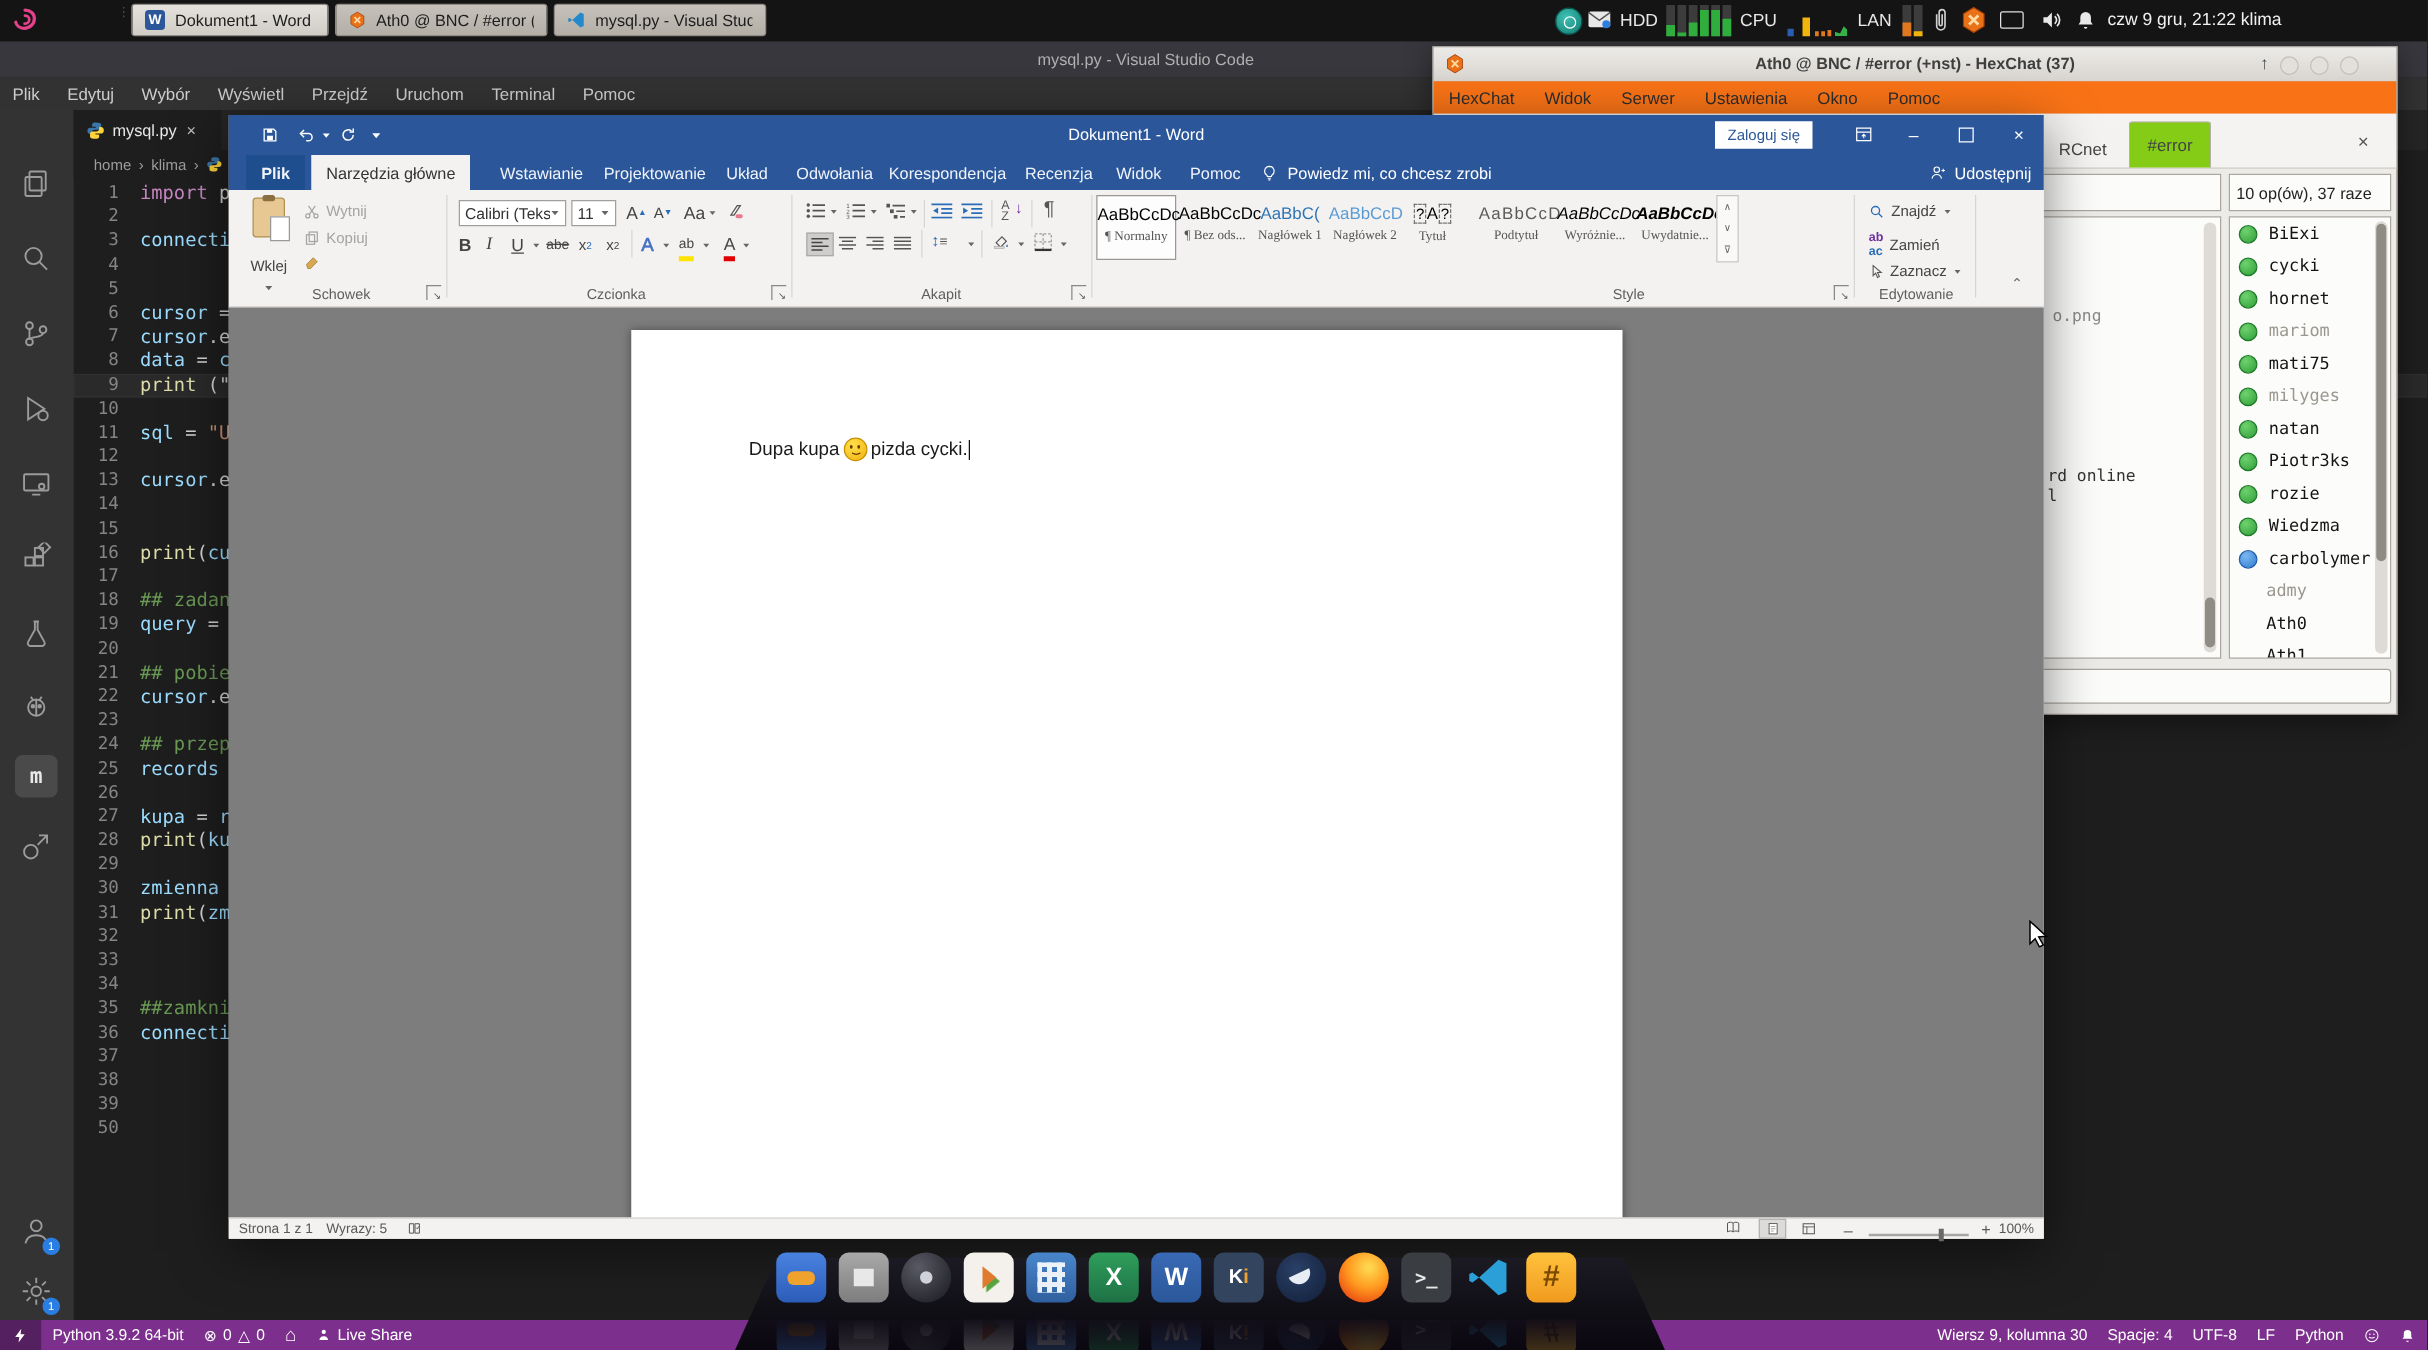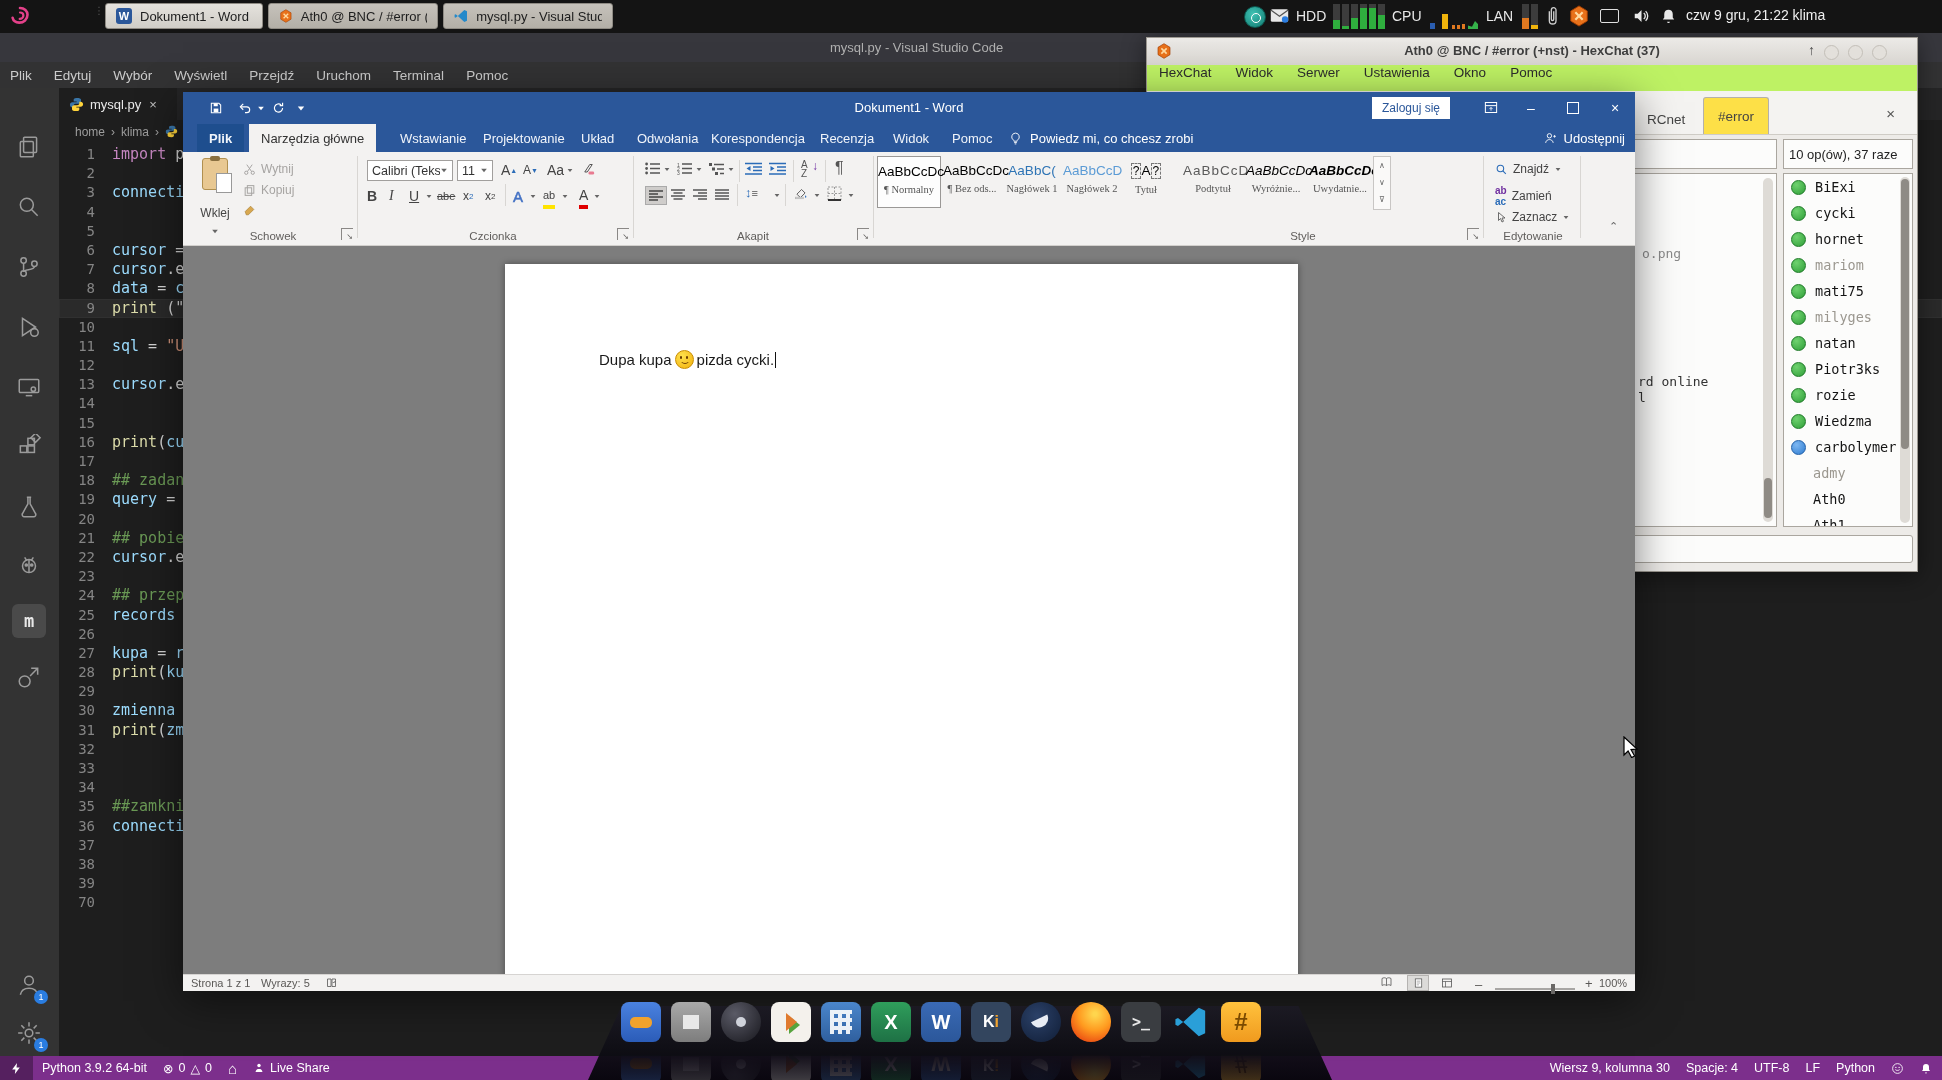--- a/index.html
+++ b/index.html
@@ -49,25 +49,25 @@
   #remote-block{position:absolute;left:0;top:0;width:33px;height:24px;background:#55205f;display:flex;align-items:center;justify-content:center;}
   #st-left{position:absolute;left:42px;top:0;height:24px;display:flex;gap:16px;align-items:center;}
   #st-right{position:absolute;right:10px;top:0;height:24px;display:flex;gap:16px;align-items:center;}
 
   
   #hexchat{position:absolute;left:1146px;top:37px;width:772px;height:535px;background:#edebe8;border:1px solid #9c9891;
            box-sizing:border-box;z-index:5;box-shadow:0 4px 22px rgba(0,0,0,.45);}
   #hx-title{position:absolute;left:0;top:0;width:100%;height:27px;background:linear-gradient(#eceae7,#d8d5d0);border-bottom:1px solid #bab6b0;}
   #hx-title .t{position:absolute;left:0;right:0;top:5px;text-align:center;font-weight:bold;color:#3f3f3f;font-size:13px;}
   .hx-circ{position:absolute;top:7px;width:13px;height:13px;border-radius:50%;background:#e3e0db;border:1px solid #c3bfb8;}
-  #hx-menu{position:absolute;left:0;top:27px;width:100%;height:26px;background:#bef264;display:flex;gap:24px;padding-left:12px;box-sizing:border-box;}
+  #hx-menu{position:absolute;left:0;top:27px;width:100%;height:26px;background:#f97316;display:flex;align-items:center;gap:24px;padding-left:12px;box-sizing:border-box;}
   #hx-menu span{color:#2d2d2d;font-size:13.5px;}
   #hx-tabs{position:absolute;left:0;top:53px;width:100%;height:43px;background:#f4f3f1;border-bottom:1px solid #cfccc6;}
   .hx-tab{position:absolute;bottom:0;height:30px;display:flex;align-items:center;padding:0 14px;font-size:13.5px;color:#444;}
-  .hx-tab.on{height:36px;background:#fde047;border:1px solid #b5b1aa;border-bottom:none;border-radius:3px 3px 0 0;}
+  .hx-tab.on{height:36px;background:#84cc16;border:1px solid #b5b1aa;border-bottom:none;border-radius:3px 3px 0 0;}
   .hx-box{position:absolute;background:#fcfcfb;border:1px solid #aaa69f;box-sizing:border-box;}
   .hx-frag{position:absolute;font-family:"DejaVu Sans Mono",monospace;font-size:13px;white-space:pre;}
   #hx-users{overflow:hidden;}
   .hx-u{display:flex;align-items:center;height:26px;gap:9px;padding-left:7px;font-family:"DejaVu Sans Mono",monospace;font-size:13.5px;color:#141414;}
   .hx-u.dim{color:#9b978f;}
   .dot{width:13px;height:13px;border-radius:50%;flex:none;}
   .dot.green{background:radial-gradient(circle at 35% 30%,#6fd26f,#2f9e38);border:1px solid #1d7a26;}
   .dot.blue{background:radial-gradient(circle at 35% 30%,#7db7f2,#2f7cd0);border:1px solid #1f5ea8;}
   .dot.none{background:transparent;border:none;}
   .hx-scroll{position:absolute;width:10px;background:#dedbd6;border-radius:5px;}
@@ -295,21 +295,21 @@
         <div class="cl"><span class="ln">30</span><span class="ct"><span class="tk-id">zmienna</span></span></div>
         <div class="cl"><span class="ln">31</span><span class="ct"><span class="tk-fn">print</span><span class="tk-pl">(</span><span class="tk-id">zm</span></span></div>
         <div class="cl"><span class="ln">32</span><span class="ct"></span></div>
         <div class="cl"><span class="ln">33</span><span class="ct"></span></div>
         <div class="cl"><span class="ln">34</span><span class="ct"></span></div>
         <div class="cl"><span class="ln">35</span><span class="ct"><span class="tk-cm">##zamkni</span></span></div>
         <div class="cl"><span class="ln">36</span><span class="ct"><span class="tk-id">connecti</span></span></div>
         <div class="cl"><span class="ln">37</span><span class="ct"></span></div>
         <div class="cl"><span class="ln">38</span><span class="ct"></span></div>
         <div class="cl"><span class="ln">39</span><span class="ct"></span></div>
-        <div class="cl"><span class="ln">70</span><span class="ct"></span></div>
+        <div class="cl"><span class="ln">50</span><span class="ct"></span></div>
       </div>
     <div id="vs-status">
       <div id="remote-block">
         <svg width="13" height="13" viewBox="0 0 24 24">
             <path d="M13 2 4 14h6l-1 8 9-12h-6z" fill="#fff"></path>
           </svg>
       </div>
       <div id="st-left">
         <span class="seg">Python 3.9.2 64-bit</span>
         <span class="seg">

